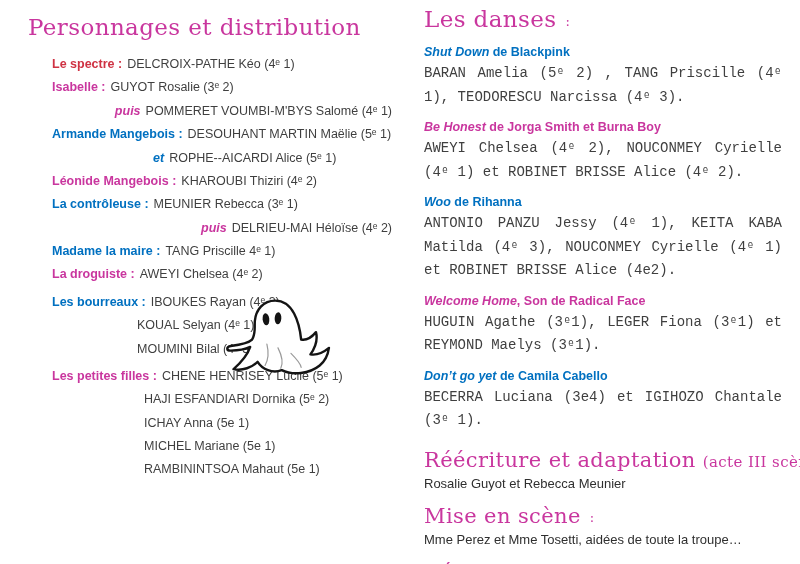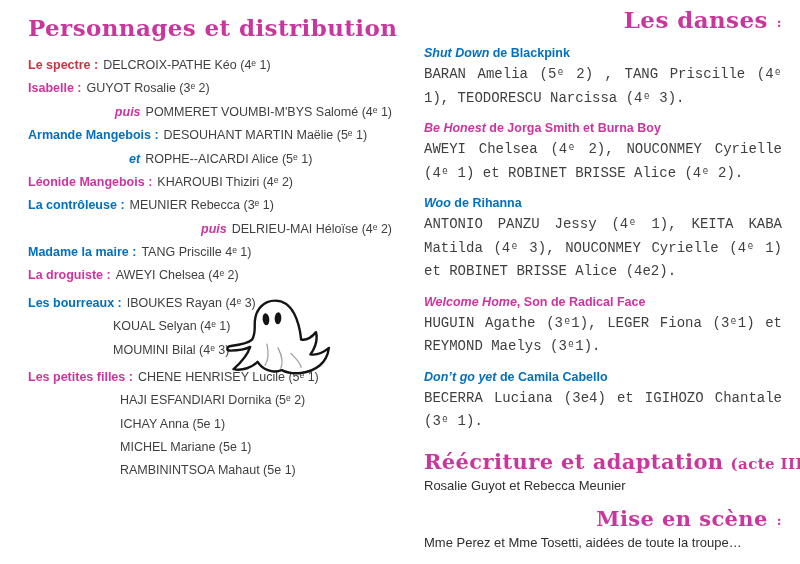--- a/index.html
+++ b/index.html
@@ -3,27 +3,27 @@
 <meta charset="utf-8">
 <style>
   html,body{margin:0;padding:0;background:#ffffff;}
   .page{position:relative;width:800px;height:564px;background:#ffffff;overflow:hidden;
         font-family:"Liberation Sans",sans-serif;color:var(--body,#3f3f3f);}
   
   .col-left{position:absolute;left:28px;top:12px;width:364px;}
   .col-right{position:absolute;left:424px;top:4px;width:358px;}
   
   .deco{font-family:"DejaVu Serif",serif;color:var(--pink,#c9369e);
-        letter-spacing:.4px;font-weight:700;text-align:right;white-space:nowrap;}
+        letter-spacing:.4px;font-weight:400;text-align:left;white-space:nowrap;}
   .title-left{font-size:23px;margin:2px 0 17px 0;}
   .title-right{font-size:23px;margin:2px 0 13px 0;}
   .small-colon{font-size:13px;margin-left:9px;vertical-align:1px;}
   
   .cast{font-size:12.5px;margin-bottom:9px;line-height:1.15;}
-  .lbl{font-weight:bold;margin-right:5px;}
+  .lbl{font-weight:bold;margin-right:5px;margin-left:24px;}
   .lbl:empty{margin-right:0;}
   .it{font-style:italic;}
   .red{color:var(--red,#cf3243);}
   .blue{color:var(--blue,#0070c0);}
   .magenta{color:var(--magenta,#c9369e);}
   .gap{margin-top:13px;}
   .ind-puis{padding-left:34px;text-align:right;}
   .ind-et{padding-left:101px;}
   .ind-bx{padding-left:85px;}
   .ind-pf{padding-left:92px;}

